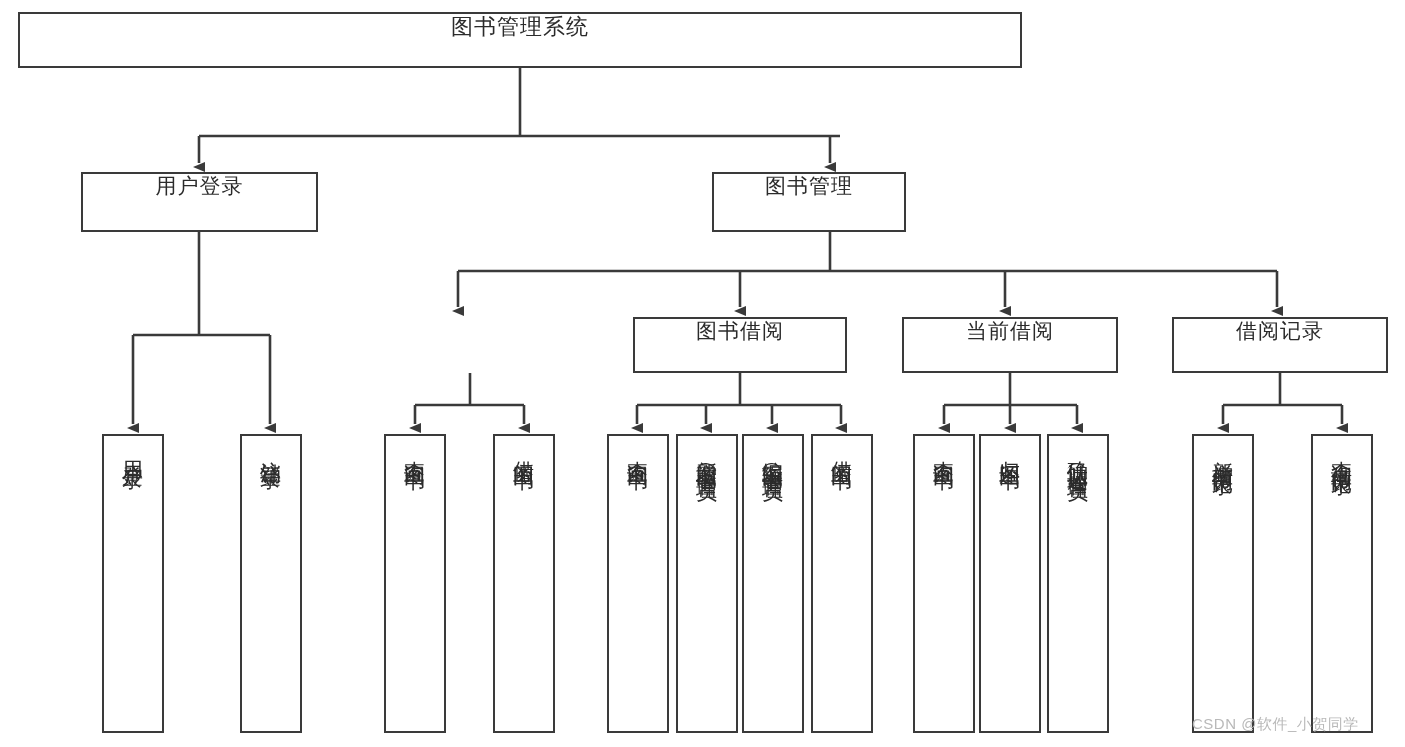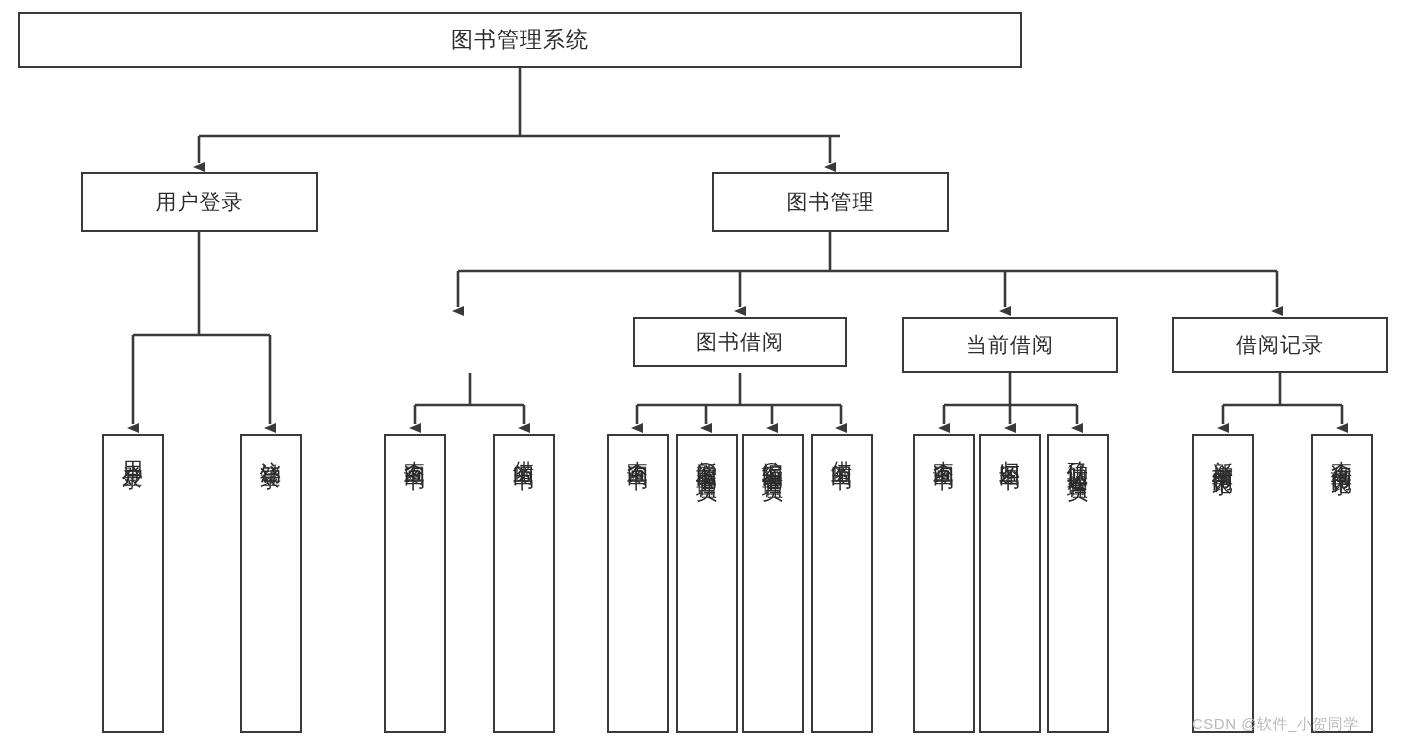--- a/index.html
+++ b/index.html
@@ -25,21 +25,21 @@
     width: 1405px;
     height: 747px;
     pointer-events: none;
   }
   .node {
     position: absolute;
     box-sizing: border-box;
     background: #ffffff;
     border: 2px solid #3a3a3a;
     display: flex;
-    align-items: center;
+    align-items: flex-start;
     justify-content: center;
     color: #2b2b2b;
   }
   .node .label {
     font-size: 21px;
     line-height: 1.15;
     letter-spacing: 1px;
     white-space: nowrap;
   }
   
@@ -123,26 +123,26 @@
   </svg>
 
   <div class="node" id="node-root" style="left:18px; top:12px; width:1004px; height:56px;">
     <span class="label">图书管理系统</span>
   </div>
 
   <div class="node" style="left:81px; top:172px; width:237px; height:60px;">
     <span class="label">用户登录</span>
   </div>
 
-  <div class="node" style="left:712px; top:172px; width:237px; height:60px;">
+  <div class="node" style="left:712px; top:172px; width:194px; height:60px;">
     <span class="label">图书管理</span>
   </div>
 
 
-  <div class="node" style="left:633px; top:317px; width:214px; height:50px;">
+  <div class="node" style="left:633px; top:317px; width:214px; height:56px;">
     <span class="label">图书借阅</span>
   </div>
 
   <div class="node" style="left:1172px; top:317px; width:216px; height:56px;">
     <span class="label">借阅记录</span>
   </div>
 
   <div class="node" style="left:902px; top:317px; width:216px; height:56px;">
     <span class="label">当前借阅</span>
   </div>

